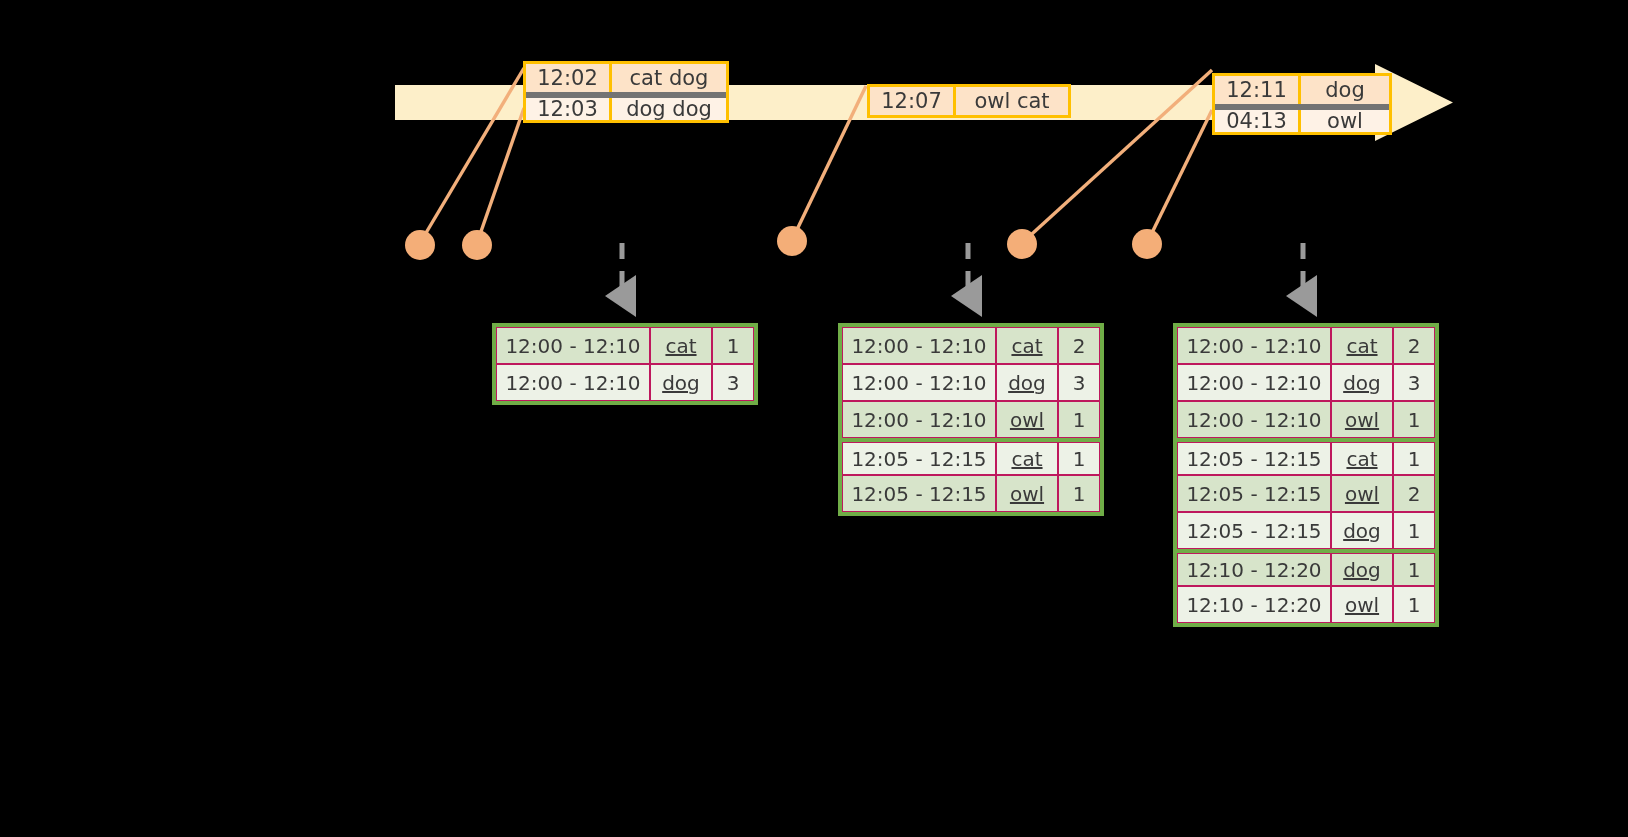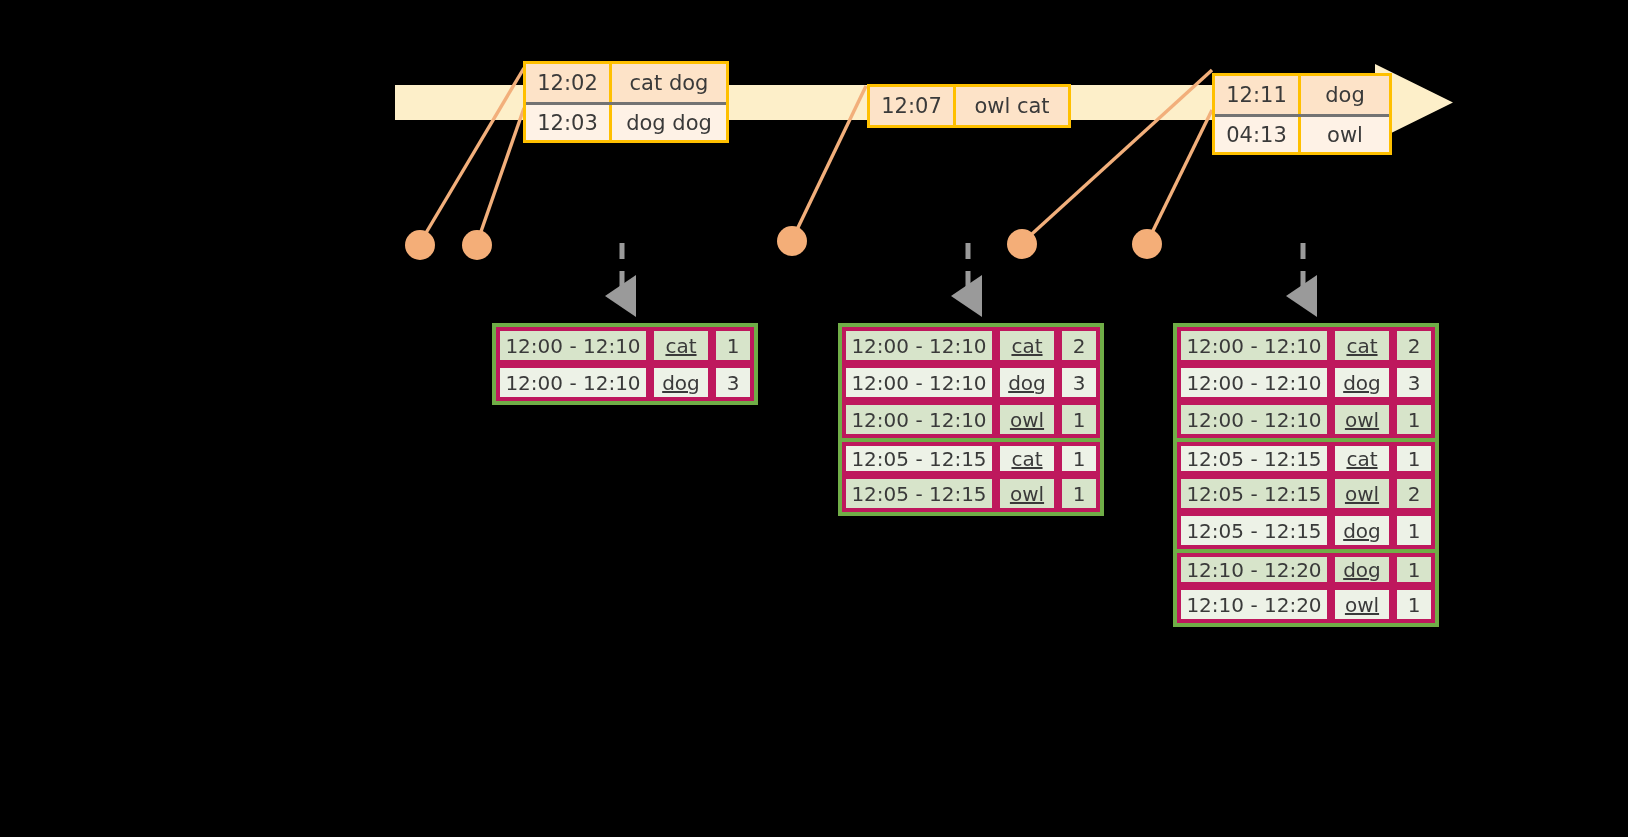--- a/index.html
+++ b/index.html
@@ -32,25 +32,25 @@
   
   .event-box {
     position: absolute;
     border: 3px solid #FFC000;
     box-sizing: border-box;
     background: #FFF3E2;
     z-index: 5;
   }
   .event-row {
     display: flex;
-    height: 38px;
+    height: 28px;
     box-sizing: border-box;
   }
   .event-row + .event-row {
-    border-top: 3px solid #737373;
+    border-top: 6px solid #737373;
   }
   .event-row .cell-time {
     width: 86px;
     box-sizing: border-box;
     display: flex;
     align-items: center;
     justify-content: center;
     font-size: 21px;
     color: #3a3a3a;
     border-right: 3px solid #FFC000;
@@ -85,21 +85,21 @@
     box-sizing: border-box;
   }
   .rt-cell {
     box-sizing: border-box;
     display: flex;
     align-items: center;
     justify-content: center;
     font-size: 20px;
     color: #3a3a3a;
     white-space: nowrap;
-    border: 4px solid #be185d;
+    border: 1px solid #be185d;
   }
   .rt-cell.c-window { width: 154px; }
   .rt-cell.c-word   { width: 62px; text-decoration: underline; }
   .rt-cell.c-count  { width: 42px; }
   .rt-row.shade-dark  .rt-cell { background: #D7E4CA; }
   .rt-row.shade-light .rt-cell { background: #EDF2E7; }
   .rt-row.grp-sep { border-top: 4px solid #70AD47; }
 </style>
 </head>
 <body>

